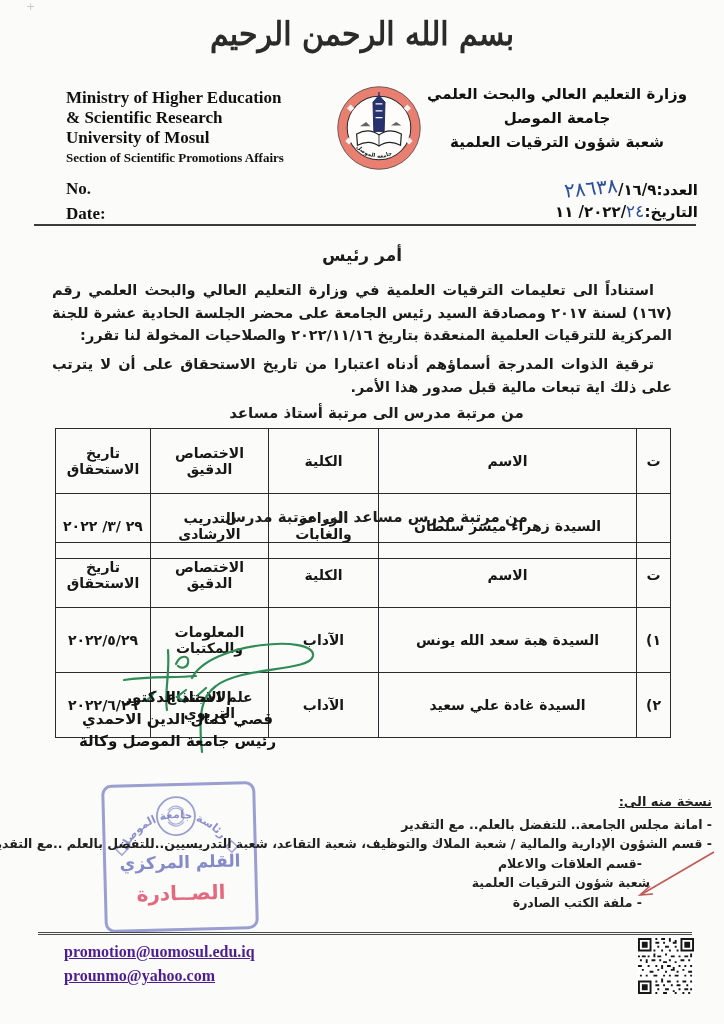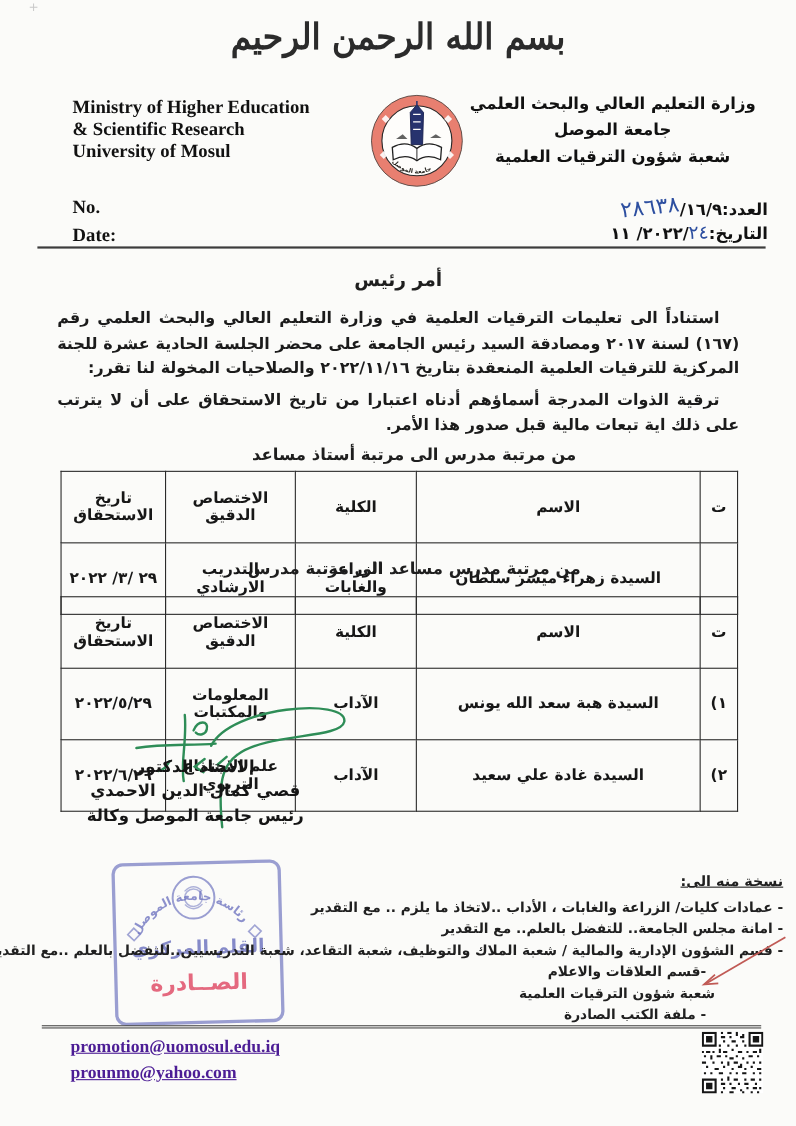--- a/index.html
+++ b/index.html
@@ -82,20 +82,21 @@
 <body>
 
 <div class="abs corner-mark">+</div>
 
 <div class="abs bismillah ar">بسم الله الرحمن الرحيم</div>
 
 <div class="abs header-en serif">
   <div>Ministry of Higher Education</div>
   <div>&amp; Scientific Research</div>
   <div>University of Mosul</div>
+  <div class="small">Section of Scientific Promotions Affairs</div>
 </div>
 
 <svg class="abs logo" viewBox="0 0 100 100">
   <circle cx="50" cy="50" r="48" fill="#e87f70" stroke="#5a4a46" stroke-width="1"></circle>
   <circle cx="50" cy="50" r="37" fill="#fefdfb" stroke="#2a2a2a" stroke-width="1.2"></circle>
   <g fill="#fff" opacity=".9">
     <rect x="14" y="24" width="6" height="6" transform="rotate(45 17 27)"></rect>
     <rect x="80" y="24" width="6" height="6" transform="rotate(45 83 27)"></rect>
     <rect x="12" y="62" width="6" height="6" transform="rotate(45 15 65)"></rect>
     <rect x="82" y="62" width="6" height="6" transform="rotate(45 85 65)"></rect>
@@ -229,21 +230,20 @@
     <rect x="122" y="58" width="8" height="8" transform="rotate(45 126 62)" fill="none" stroke="rgba(112,118,192,.65)" stroke-width="1.5"></rect>
     <path id="stampArc" d="M16 74 A57 57 0 0 1 126 74" fill="none"></path>
     <text font-size="11" font-weight="bold" fill="rgba(112,118,192,.8)"><textPath href="#stampArc" startOffset="8%">رئاسة جامعة الموصل</textPath></text>
   </svg>
   <div class="stamp-center ar">القلم المركزي</div>
   <div class="stamp-red ar">الصــادرة</div>
 </div>
 
 <div class="abs copies">
   <div class="head">نسخة منه الى:</div>
-  <div>- عمادات كليات/ الزراعة والغابات ، الأداب ..لاتخاذ ما يلزم .. مع التقدير</div>
   <div>- امانة مجلس الجامعة.. للتفضل بالعلم.. مع التقدير</div>
   <div>- قسم الشؤون الإدارية والمالية / شعبة الملاك والتوظيف، شعبة التقاعد، شعبة التدريسيين..للتفضل بالعلم ..مع التقدير</div>
   <div class="ind1">-قسم العلاقات والاعلام</div>
   <div class="ind2">شعبة شؤون الترقيات العلمية</div>
   <div class="ind1">- ملفة الكتب الصادرة</div>
 </div>
 
 <svg class="abs arrow-svg" width="92" height="56" viewBox="0 0 92 56">
   <path d="M86 4 L14 46" stroke="#c05a55" stroke-width="1.6" fill="none"></path>
   <path d="M22 38 L12 47 L25 46" stroke="#c05a55" stroke-width="1.6" fill="none"></path>

